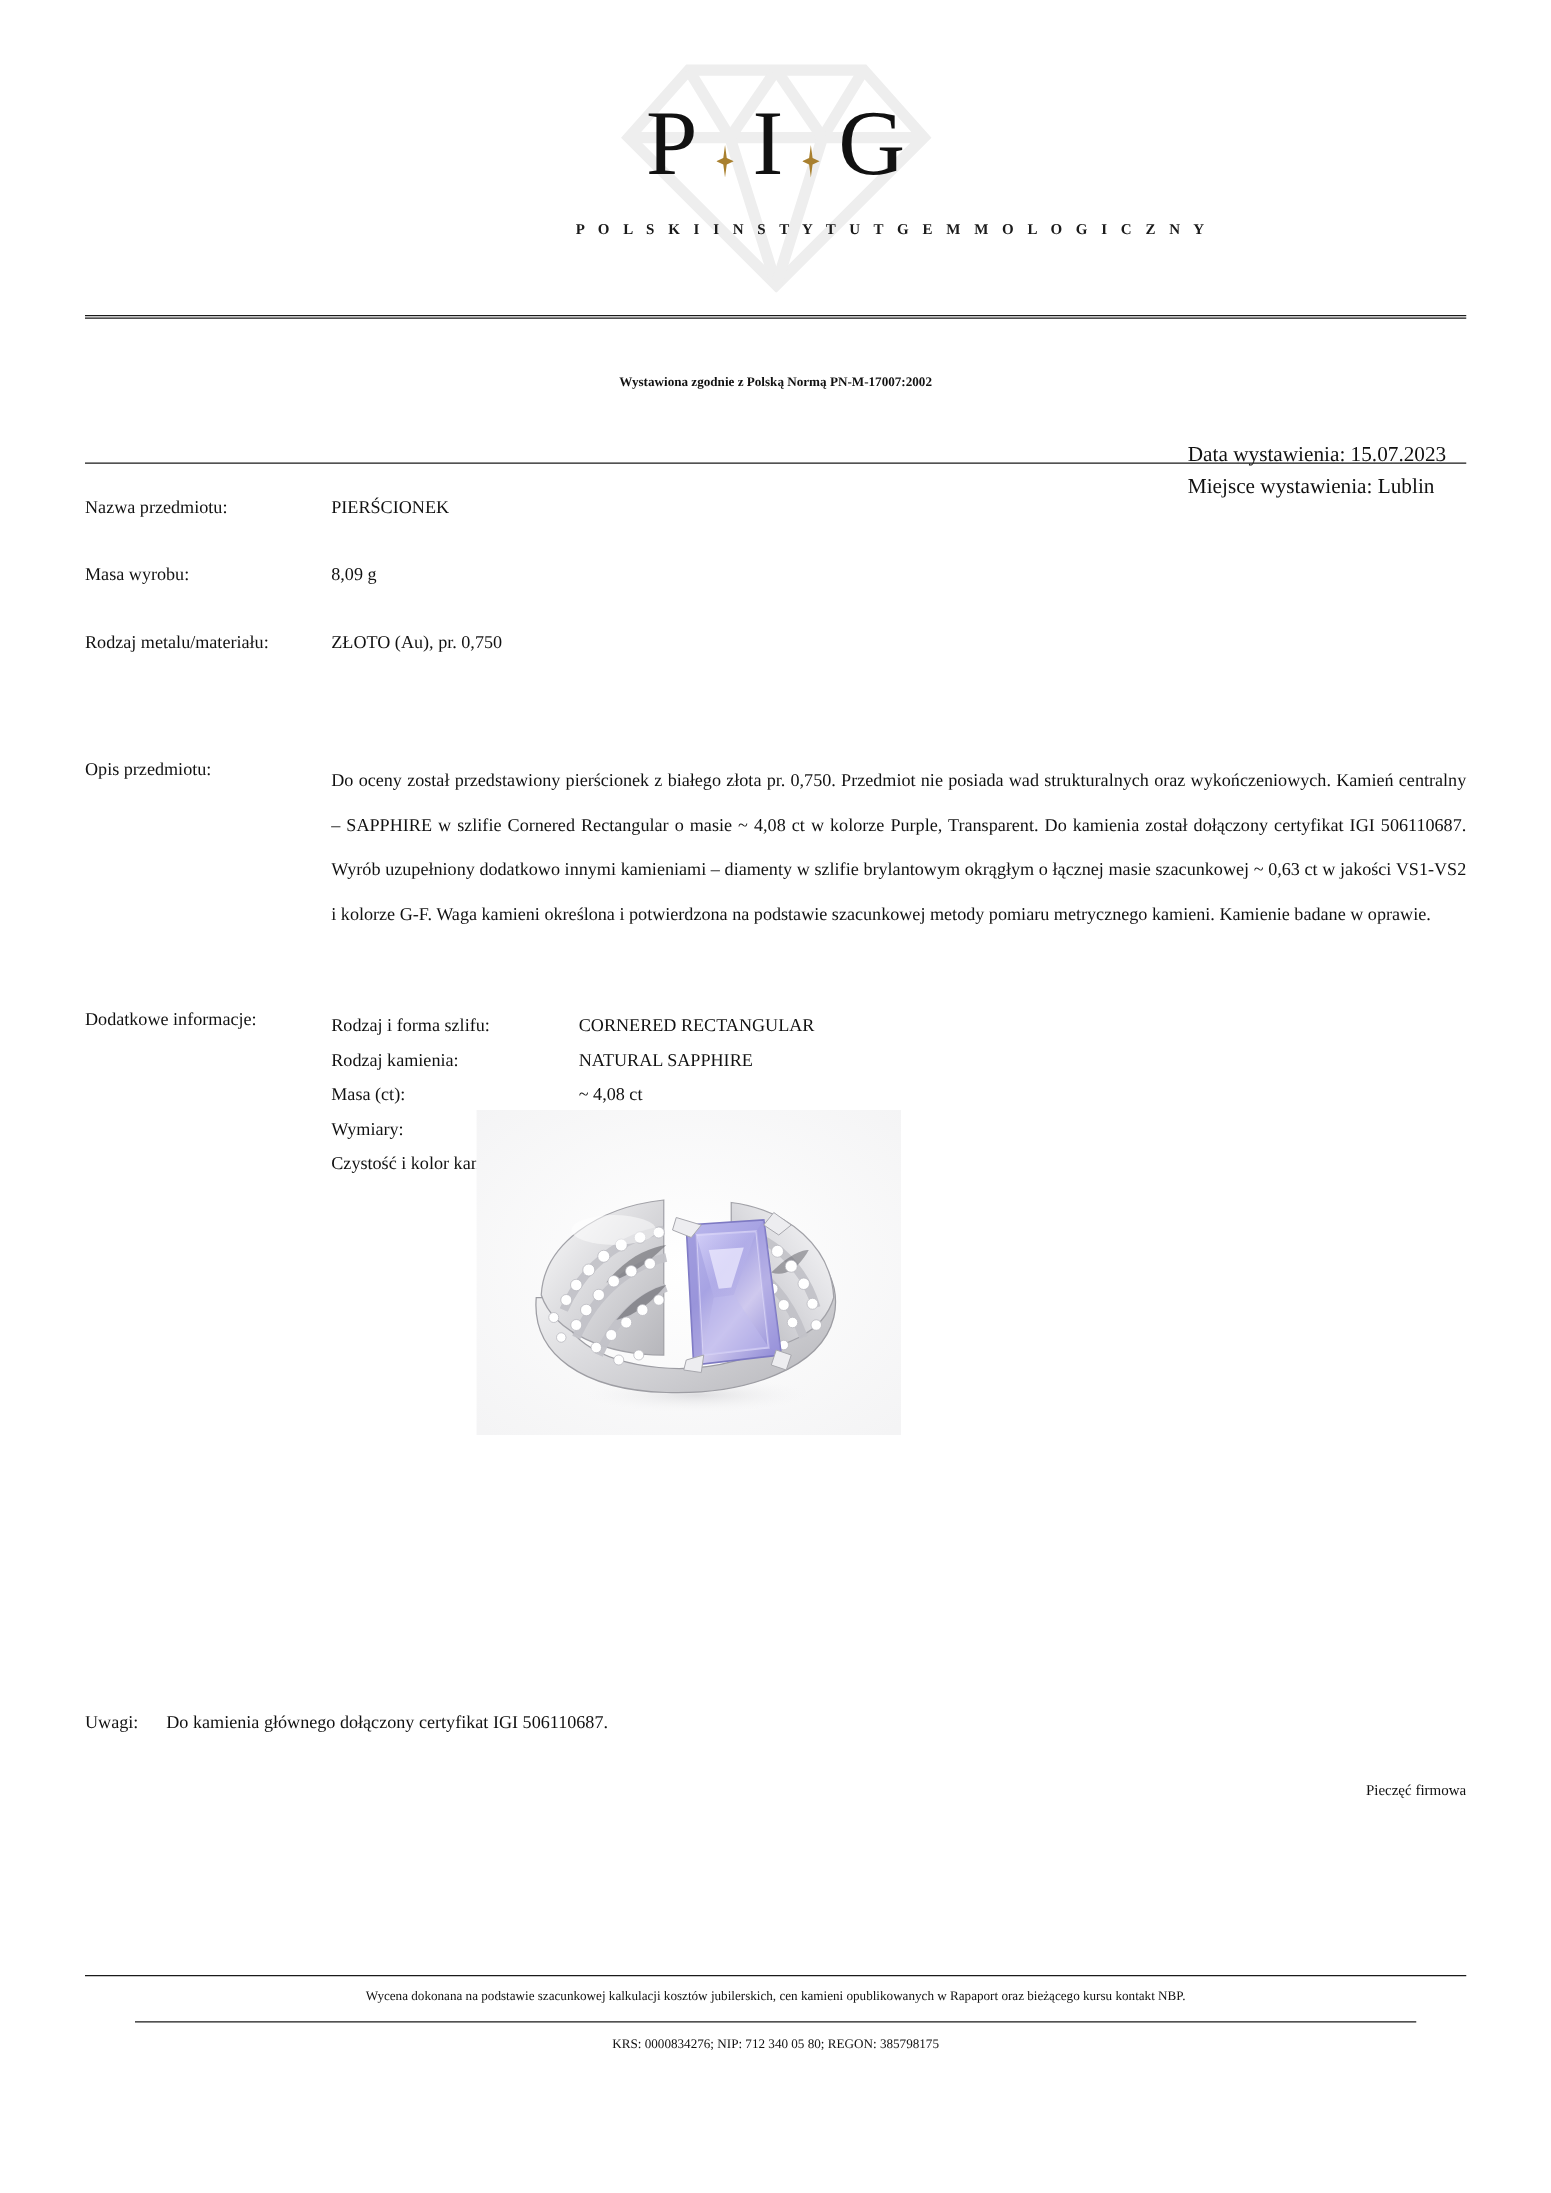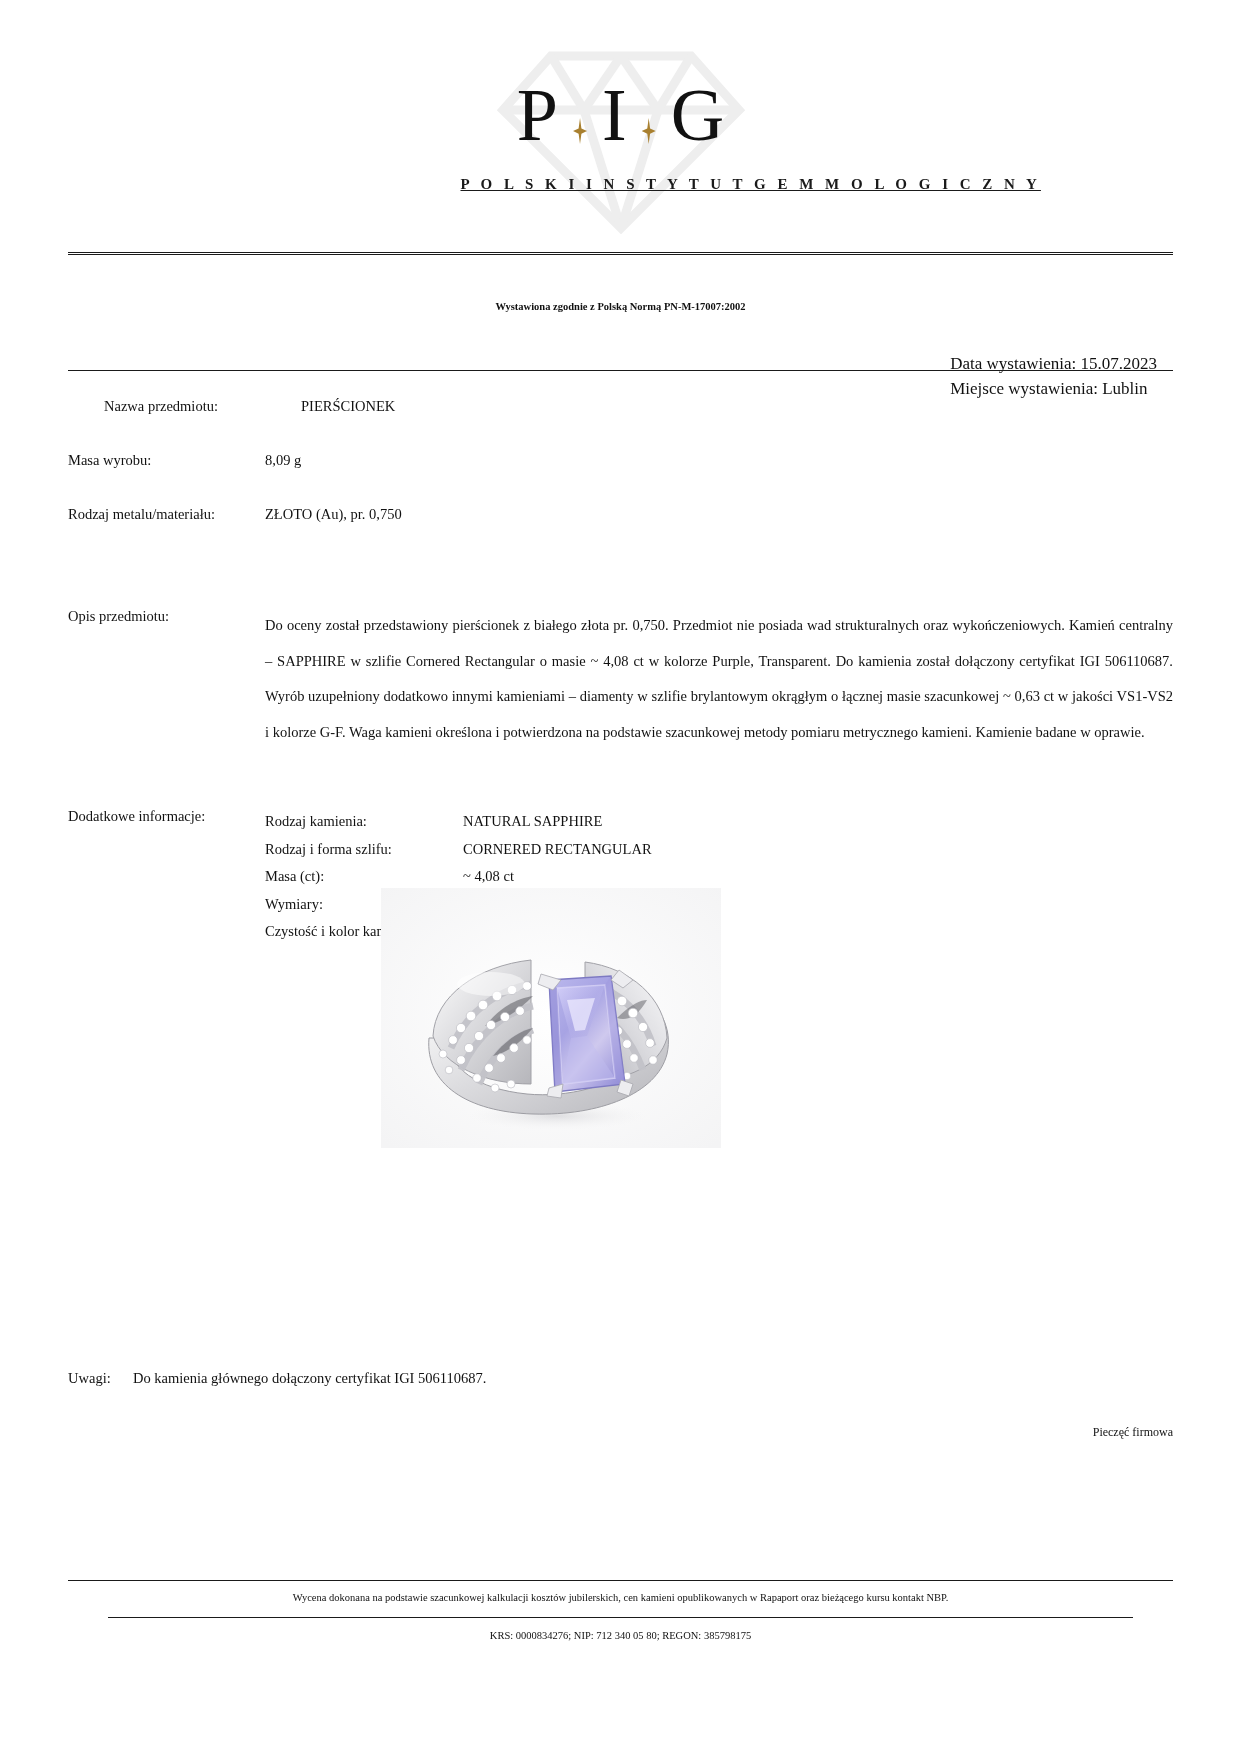--- a/index.html
+++ b/index.html
@@ -39,26 +39,25 @@
     display:inline-block; width:14px; height:26px;
     background:#a9802f;
     clip-path:polygon(50% 0%, 60% 40%, 100% 50%, 60% 60%, 50% 100%, 40% 60%, 0% 50%, 40% 40%);
     vertical-align:middle;
     margin:0 2px;
   }
   .logo-sub {
     position:absolute; left:0; top:128px; width:100%;
     text-align:center;
     font-family:"Liberation Serif", serif;
-    font-size:15px;
+    font-size:12px;
     letter-spacing:4.0px;
     font-weight:bold;
     color:#1a1a1a;
     white-space:nowrap;
-    text-decoration:underline;
   }
 
   
   .rule {
     position:absolute; left:68px; width:1105px;
     border-top:1px solid #1a1a1a;
   }
   .rule.double { border-top:1px solid #1a1a1a; }
   .rule.double:after {
     content:""; display:block; position:absolute; left:0; top:1px;
@@ -156,47 +155,47 @@
   <div class="doc-subtitle">Wystawiona zgodnie z Polską Normą PN-M-17007:2002</div>
 </div>
 
 <div class="issue-info">
   <div>Data wystawienia: 15.07.2023</div>
   <div>Miejsce wystawienia: Lublin</div>
 </div>
 
 <div class="rule" style="top:370px;"></div>
 
-<div class="field-row" style="top:398px;margin-left:36px;">
+<div class="field-row" style="top:398px;">
   <span class="field-label">Nazwa przedmiotu:</span><span class="field-value">PIERŚCIONEK</span>
 </div>
 
 <div class="field-row" style="top:452px;">
   <span class="field-label">Masa wyrobu:</span><span class="field-value">8,09 g</span>
 </div>
 
 <div class="field-row" style="top:506px;">
   <span class="field-label">Rodzaj metalu/materiału:</span><span class="field-value">ZŁOTO (Au), pr. 0,750</span>
 </div>
 
 <div class="desc-block">
   <div class="desc-label">Opis przedmiotu:</div>
   <div class="desc-text">Do oceny został przedstawiony pierścionek z białego złota pr. 0,750. Przedmiot nie posiada wad strukturalnych oraz wykończeniowych. Kamień centralny – SAPPHIRE w szlifie Cornered Rectangular o masie ~ 4,08 ct w kolorze Purple, Transparent. Do kamienia został dołączony certyfikat IGI 506110687. Wyrób uzupełniony dodatkowo innymi kamieniami – diamenty w szlifie brylantowym okrągłym o łącznej masie szacunkowej ~ 0,63 ct w jakości VS1-VS2 i kolorze G-F. Waga kamieni określona i potwierdzona na podstawie szacunkowej metody pomiaru metrycznego kamieni. Kamienie badane w oprawie.</div>
 </div>
 
 <div class="extra-block">
   <div class="extra-label">Dodatkowe informacje:</div>
   <div class="extra-table">
     <div class="extra-row">
+      <span class="extra-key">Rodzaj i forma szlifu:</span>
+      <span class="extra-val">CORNERED RECTANGULAR</span>
+    </div>
+    <div class="extra-row">
       <span class="extra-key">Rodzaj kamienia:</span>
       <span class="extra-val">NATURAL SAPPHIRE</span>
-    </div>
-    <div class="extra-row">
-      <span class="extra-key">Rodzaj i forma szlifu:</span>
-      <span class="extra-val">CORNERED RECTANGULAR</span>
     </div>
     <div class="extra-row">
       <span class="extra-key">Masa (ct):</span>
       <span class="extra-val">~ 4,08 ct</span>
     </div>
     <div class="extra-row">
       <span class="extra-key">Wymiary:</span>
       <span class="extra-val">10,76 x 7,17 x 5,00 mm</span>
     </div>
     <div class="extra-row">

